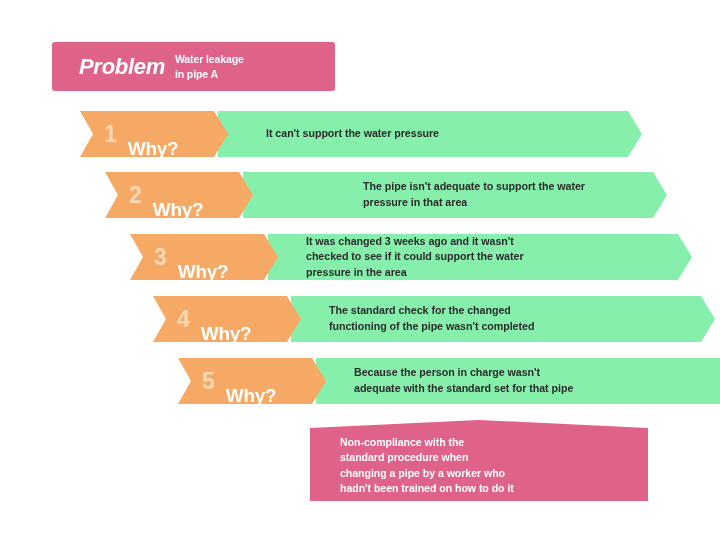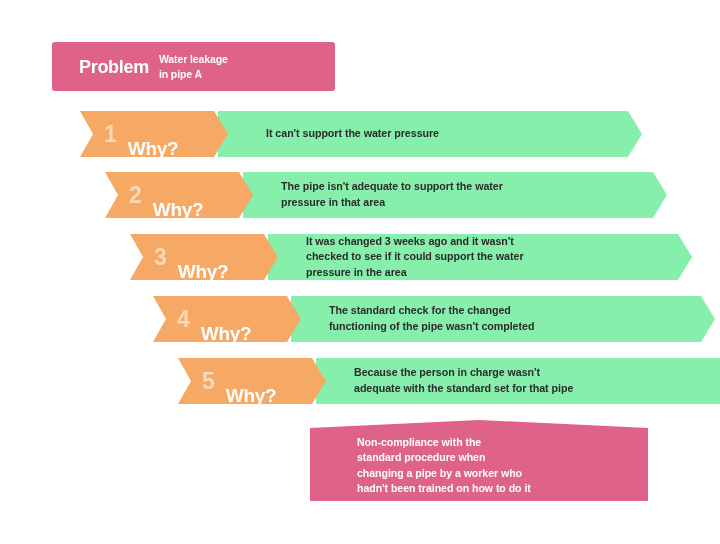--- a/index.html
+++ b/index.html
@@ -30,25 +30,26 @@
     height: 49px;
     background: #DF6289;
     border-radius: 3px;
     display: flex;
     align-items: center;
     box-sizing: border-box;
     padding-left: 27px;
   }
   .problem-title {
     color: #ffffff;
-    font-size: 18px;
+    font-size: 22px;
     font-weight: bold;
     letter-spacing: -0.3px;
     line-height: 1;
     white-space: nowrap;
+    font-style: italic;
   }
   .problem-sub {
     color: #ffffff;
     font-size: 10.5px;
     font-weight: bold;
     line-height: 1.35;
     margin-left: 10px;
     white-space: pre-line;
     letter-spacing: -0.1px;
   }
@@ -128,21 +129,21 @@
     white-space: pre-line;
     letter-spacing: -0.4px;
     flex: 0 0 auto;
   }
   .root-text {
     color: #ffffff;
     font-size: 10.6px;
     font-weight: bold;
     line-height: 1.42;
     white-space: pre-line;
-    margin-left: 19px;
+    margin-left: 2px;
     letter-spacing: -0.05px;
   }
 </style>
 </head>
 <body>
 
 <div id="canvas">
 
   <div class="problem-box">
     <div class="problem-title">Problem</div>
@@ -154,21 +155,21 @@
       <div class="why-row" style="left: 80px; top: 111px;">
         <div class="panel" style="left: 138px; width: 424px; clip-path: polygon(0px 0px, 410px 0px, 424px 50%, 410px 100%, 0px 100%); padding-left: 48px;">
           <div class="why-panel-text">It can't support the water pressure</div>
         </div>
         <div class="chev">
           <span class="why-num">1</span>
           <span class="why-label">Why?</span>
         </div>
       </div>
       <div class="why-row" style="left: 105px; top: 172px;">
-        <div class="panel" style="left: 138px; width: 424px; clip-path: polygon(0px 0px, 410px 0px, 424px 50%, 410px 100%, 0px 100%); padding-left: 38px;">
+        <div class="panel" style="left: 138px; width: 424px; clip-path: polygon(0px 0px, 410px 0px, 424px 50%, 410px 100%, 0px 100%); padding-left: 38px; justify-content: center;">
           <div class="why-panel-text">The pipe isn't adequate to support the water
 pressure in that area</div>
         </div>
         <div class="chev">
           <span class="why-num">2</span>
           <span class="why-label">Why?</span>
         </div>
       </div>
       <div class="why-row" style="left: 130px; top: 234px;">
         <div class="panel" style="left: 138px; width: 424px; clip-path: polygon(0px 0px, 410px 0px, 424px 50%, 410px 100%, 0px 100%); padding-left: 38px;">

